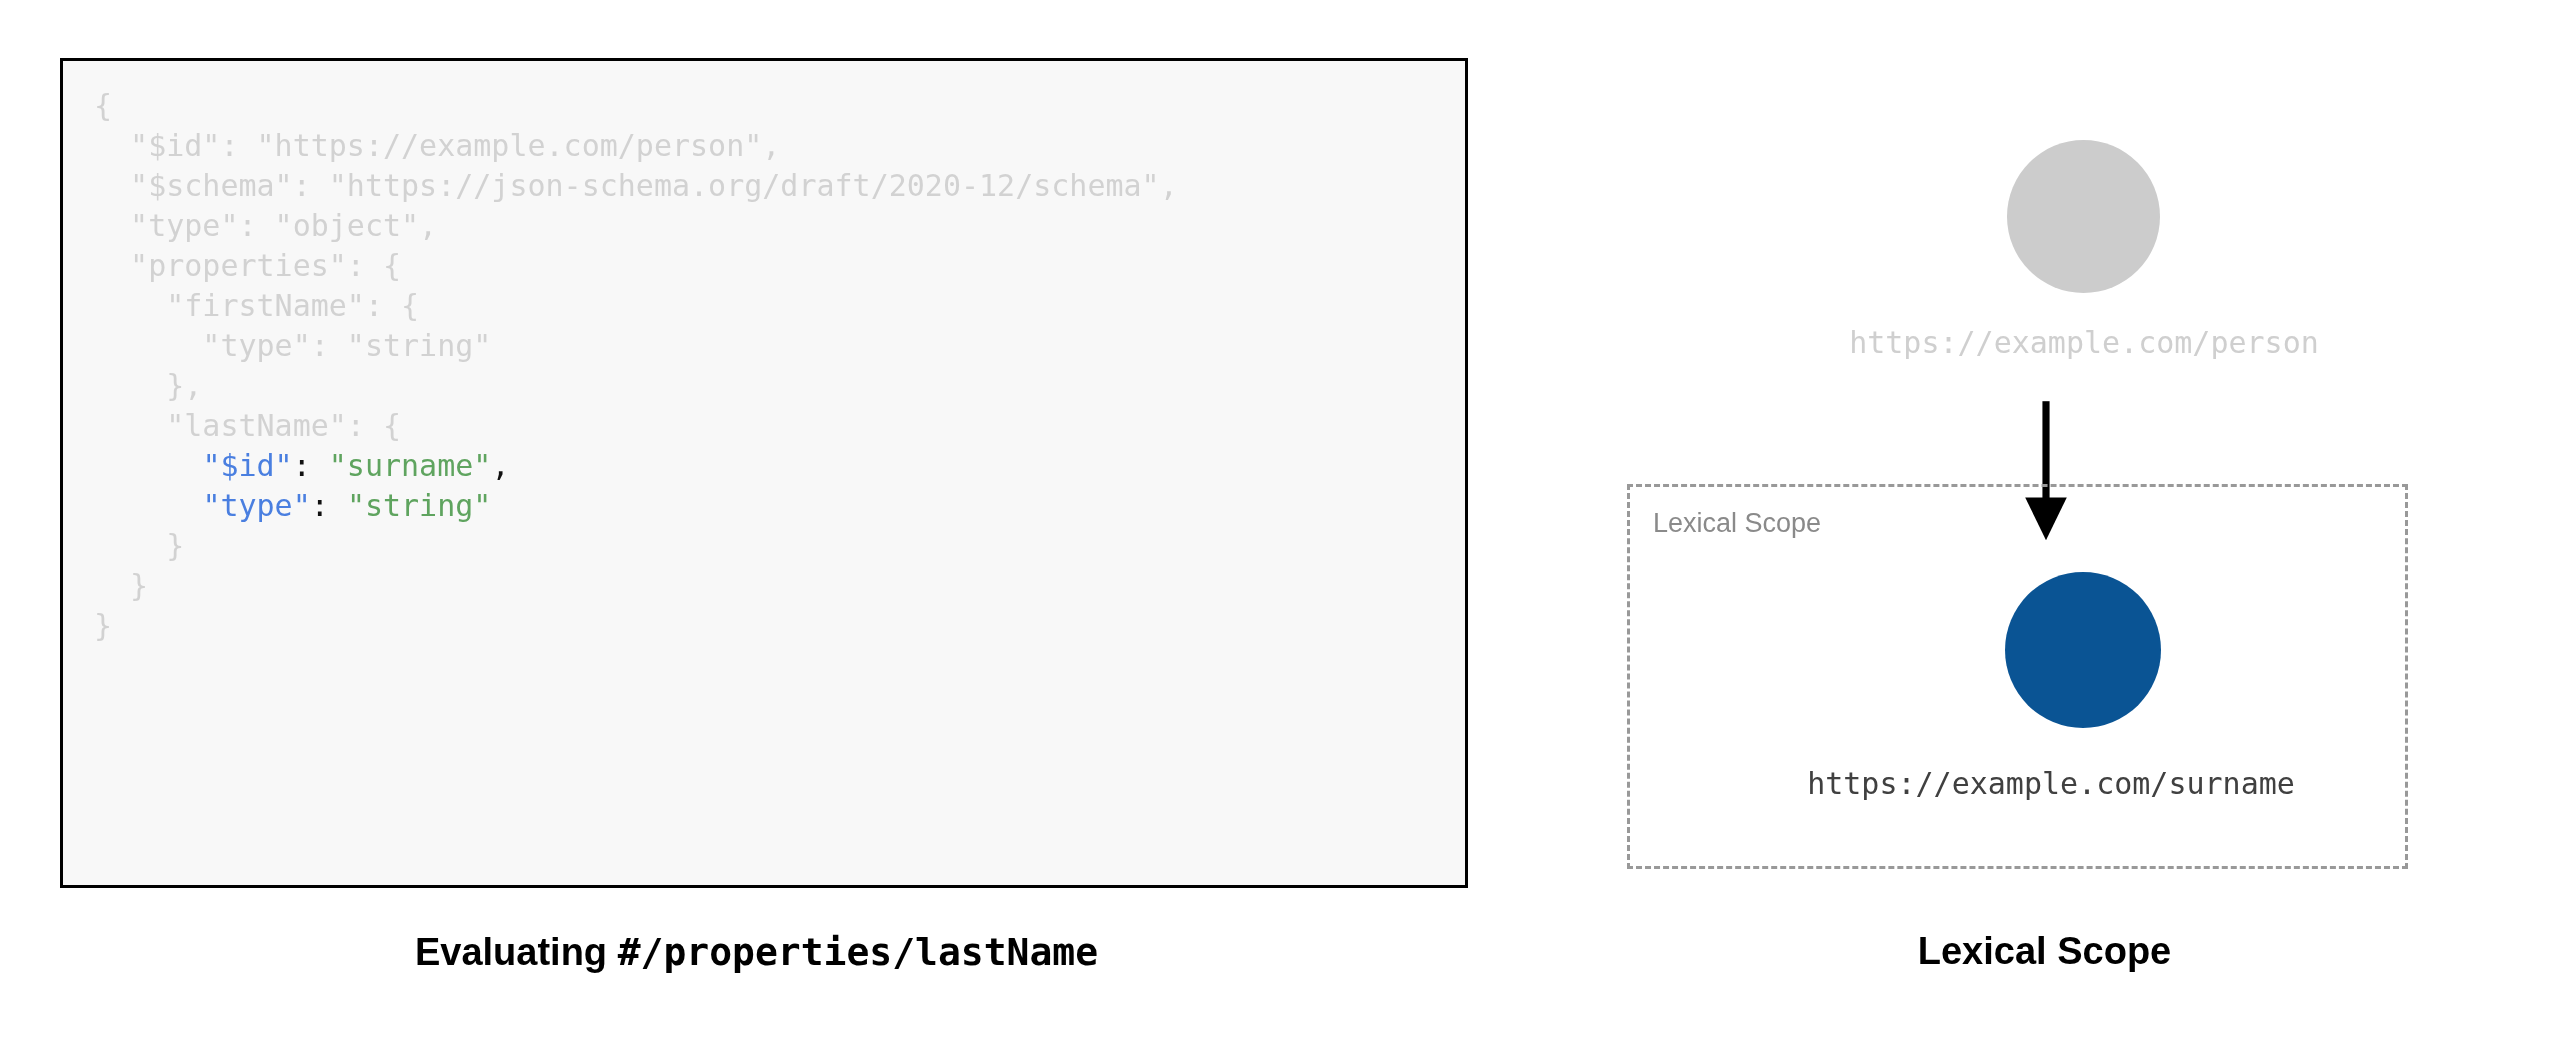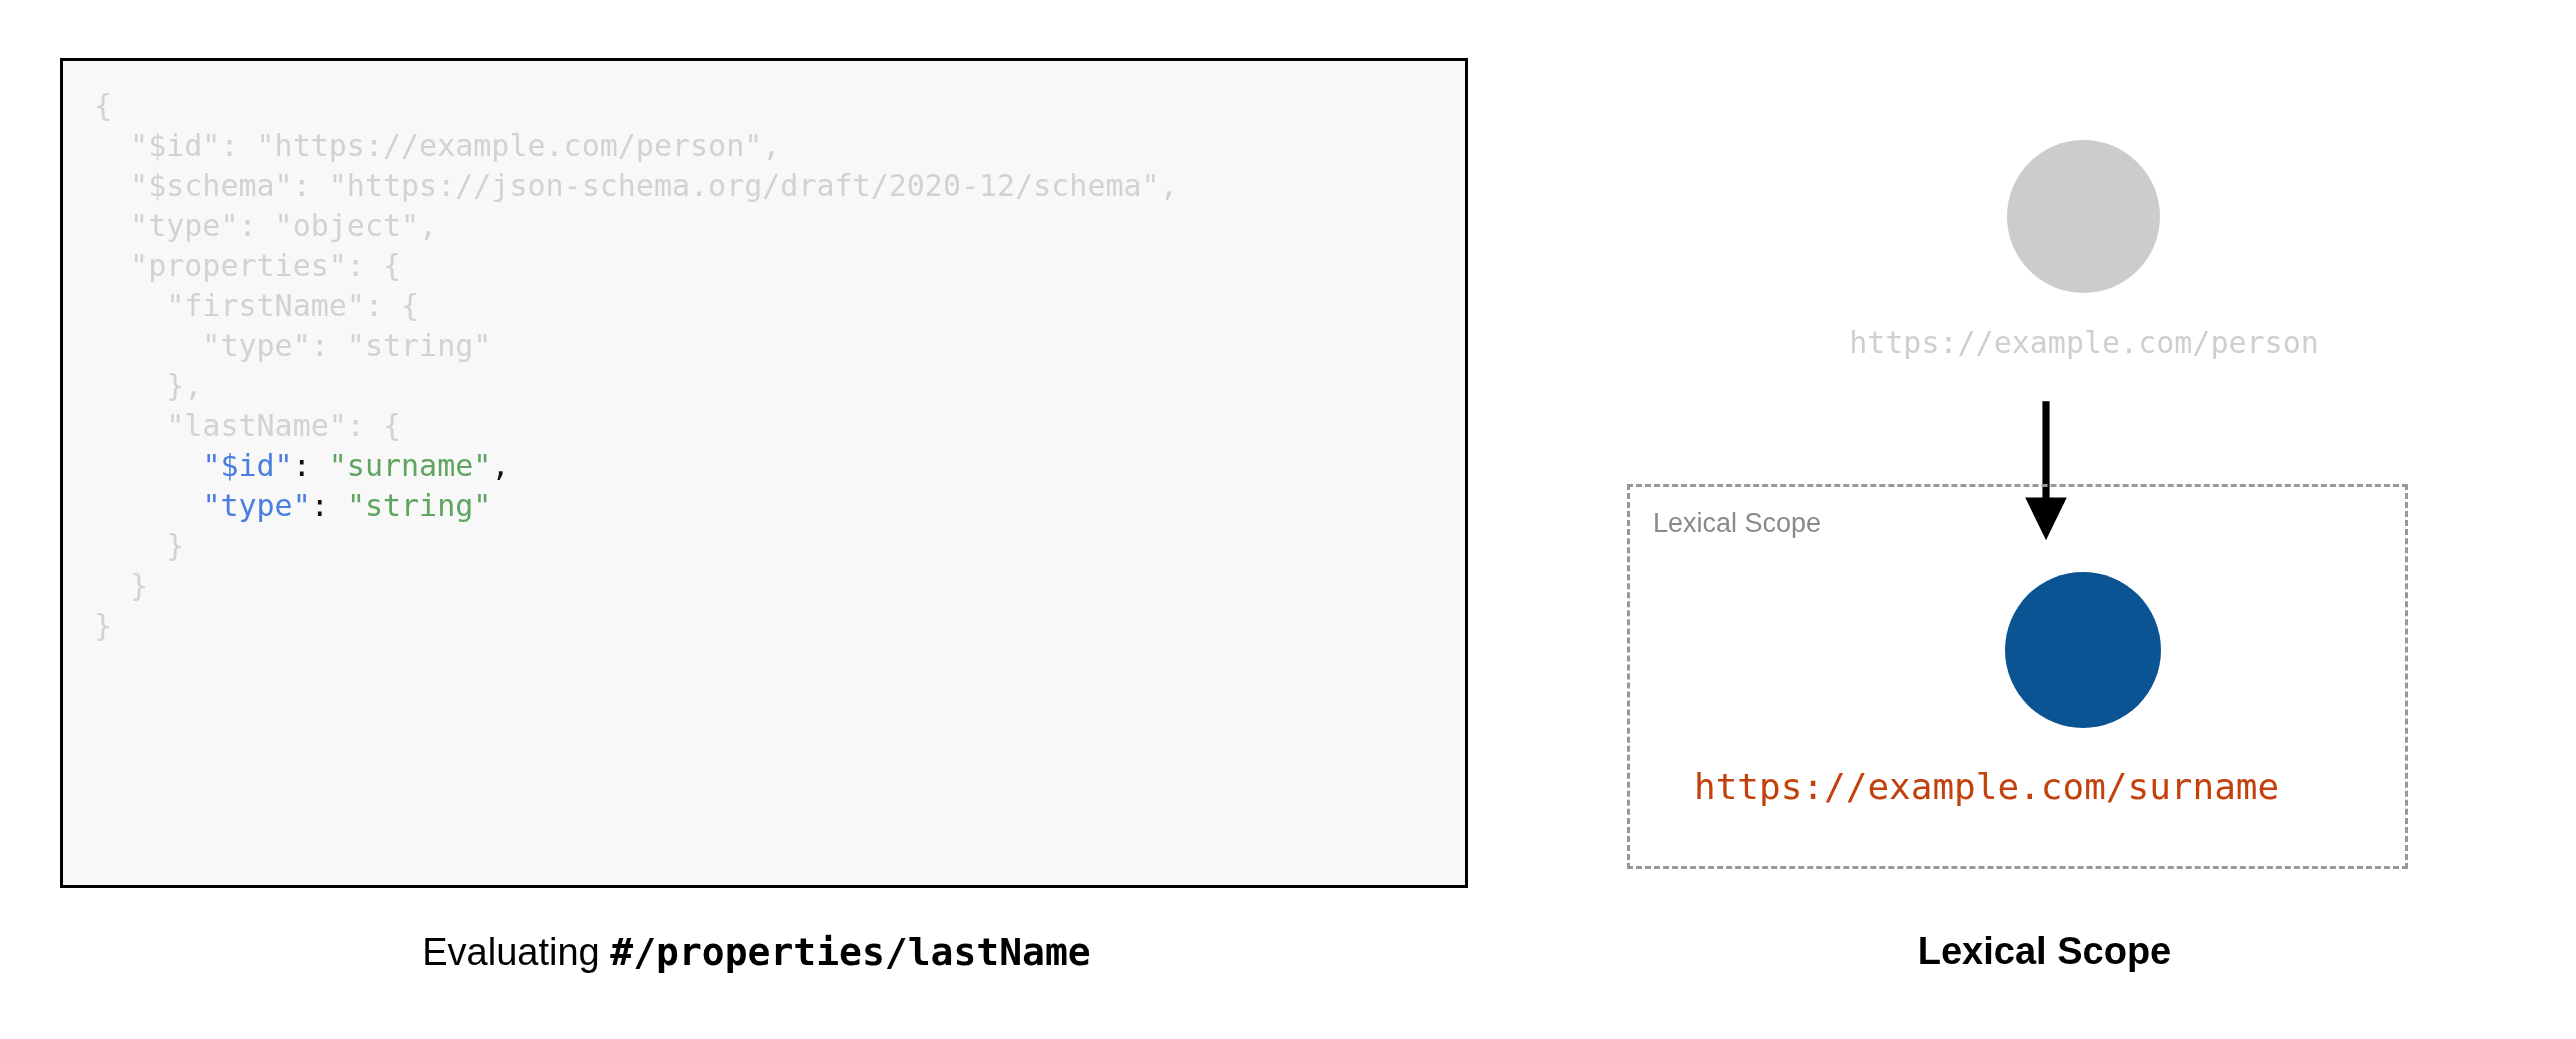--- a/index.html
+++ b/index.html
@@ -60,21 +60,21 @@
     left: 0;
     top: 930px;
     width: 1513px;
     text-align: center;
     font-size: 38px;
     color: #000000;
     white-space: nowrap;
   }
   #left-caption .cap-strong {
     font-family: "Liberation Sans", sans-serif;
-    font-weight: normal;
+    font-weight: bold;
   }
   #left-caption .cap-mono {
     font-family: "DejaVu Sans Mono", "Liberation Mono", monospace;
     font-weight: bold;
   }
 
   
   #right-panel {
     position: absolute;
     left: 1513px;
@@ -138,23 +138,24 @@
     top: 572px;
     width: 156px;
     height: 156px;
     background: #0a5494;
   }
   #node-scoped-label {
     position: absolute;
     left: 181px;
     top: 766px;
     width: 714px;
-    font-family: "DejaVu Sans Mono", "Liberation Mono", monospace;
-    font-size: 36px;
-    color: #c2410c;
+    text-align: center;
+    font-family: "DejaVu Sans Mono", "Liberation Mono", monospace;
+    font-size: 30px;
+    color: #404040;
     white-space: nowrap;
   }
   #right-caption {
     position: absolute;
     left: 0;
     top: 930px;
     width: 1063px;
     text-align: center;
     font-size: 38px;
     font-weight: bold;

